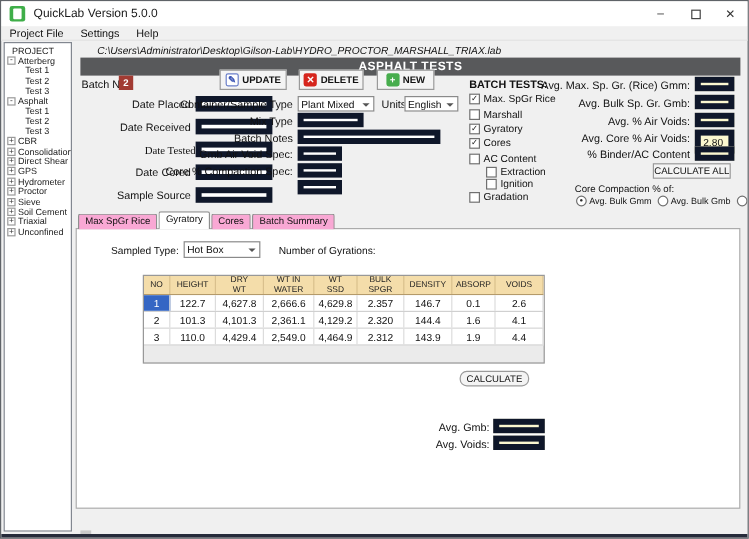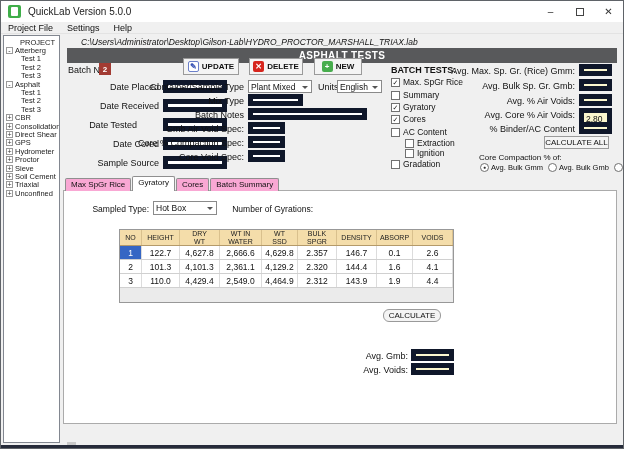--- a/index.html
+++ b/index.html
@@ -24,21 +24,21 @@
              display: flex; border-bottom: 1px solid #e3e3e3; }
   .menu-item { font-size: 9px; padding: 0 7px; color: #111; line-height: 12px; }
 
   
   .tree { position: absolute; left: 2px; top: 34px; width: 57px; height: 408px; background: #fff;
           border: 1px solid #828790; font-size: 7.5px; color: #222; padding-top: 2px; overflow: hidden; }
   .trow { height: 8.4px; display: flex; align-items: center; white-space: nowrap; }
   .tglyph { width: 7px; height: 7px; border: 1px solid #9a9a9a; background: #fff; color: #333;
             display: inline-flex; align-items: center; justify-content: center; font-size: 7px;
             line-height: 1; margin-right: 2px; flex: none; }
-  .t0g { padding-left: 2px; } .t0 { padding-left: 16px; } .t1 { padding-left: 17px; }
+  .t0g { padding-left: 2px; } .t0 { padding-left: 6px; } .t1 { padding-left: 17px; }
 
   .pathlabel { position: absolute; left: 80px; top: 36px; font-size: 8.5px; color: #111; white-space: nowrap; font-style: italic; }
   .hdrbar { position: absolute; left: 66px; top: 47px; width: 550px; height: 15px; background: #58595b;
             color: #fff; font-size: 10px; font-weight: bold; letter-spacing: .4px;
             display: flex; align-items: center; justify-content: center; }
 
   .lbl { position: absolute; font-size: 9px; color: #111; text-align: right; white-space: nowrap; }
   .plain { position: absolute; font-size: 8.5px; color: #111; white-space: nowrap; }
 
   .inp { position: absolute; background: #fff; border: 5px solid #0f172a; font-size: 8.5px;
@@ -198,21 +198,21 @@
   </div>
   <div class="btn" style="left:313px; top:57px; width:48px; height:17px;">
     <span class="icn new">+</span>
     <span>NEW</span>
   </div>
 
   <div class="lbl" style="left:60px; top:81px; width:98px;">Date Placed</div>
   <div class="inp" style="left:162px; top:79px; width:64px; height:13px;">2/2/2023</div>
   <div class="lbl" style="left:60px; top:100px; width:98px;">Date Received</div>
   <div class="inp" style="left:162px; top:98px; width:64px; height:13px;"></div>
-  <div class="lbl" style="left:60px; top:119px; width:76px;">Date Tested</div>
+  <div class="lbl" style="left:60px; top:119px; width:102px;font-family:Liberation Serif, serif;">Date Tested</div>
   <div class="inp" style="left:162px; top:117px; width:64px; height:13px;"></div>
   <div class="lbl" style="left:60px; top:138px; width:98px;">Date Cored</div>
   <div class="inp" style="left:162px; top:136px; width:64px; height:13px;"></div>
   <div class="lbl" style="left:60px; top:157px; width:98px;">Sample Source</div>
   <div class="inp" style="left:162px; top:155px; width:64px; height:13px;"></div>
 
   <div class="lbl" style="left:128px; top:81px; width:115px;">Container/Sample Type</div>
   <div class="dd" style="left:247px; top:79px; width:64px; height:13px;">
     <span>Plant Mixed</span>
     <span class="arr"></span>
@@ -223,31 +223,30 @@
     <span class="arr"></span>
   </div>
   <div class="lbl" style="left:128px; top:95px; width:115px;">Mix Type</div>
   <div class="inp" style="left:247px; top:93px; width:55px; height:12px;"></div>
   <div class="lbl" style="left:128px; top:109px; width:115px;">Batch Notes</div>
   <div class="inp" style="left:247px; top:107px; width:119px; height:12px;"></div>
   <div class="lbl" style="left:128px; top:123px; width:115px;">Gmb Air Void Spec:</div>
   <div class="inp" style="left:247px; top:121px; width:37px; height:12px;"></div>
   <div class="lbl" style="left:128px; top:137px; width:115px;">Core % Compaction Spec:</div>
   <div class="inp" style="left:247px; top:135px; width:37px; height:12px;"></div>
-  <div class="lbl" style="left:128px; top:151px; width:115px;">Core Void Spec:</div>
   <div class="inp" style="left:247px; top:149px; width:37px; height:12px;">5.2</div>
 
   <div class="plain" style="left:390px; top:64px; font-size:9px; font-weight:bold;">BATCH TESTS:</div>
   <div class="cbrow" style="left:390px; top:76px;">
       <span class="cbx">✓</span>
       <span>Max. SpGr Rice</span>
     </div>
   <div class="cbrow" style="left:390px; top:89px;">
       <span class="cbx"></span>
-      <span>Summary</span>
+      <span>Marshall</span>
     </div>
   <div class="cbrow" style="left:390px; top:101px;">
       <span class="cbx">✓</span>
       <span>Gyratory</span>
     </div>
   <div class="cbrow" style="left:390px; top:113px;">
       <span class="cbx">✓</span>
       <span>Cores</span>
     </div>
   <div class="cbrow" style="left:390px; top:126px;">

